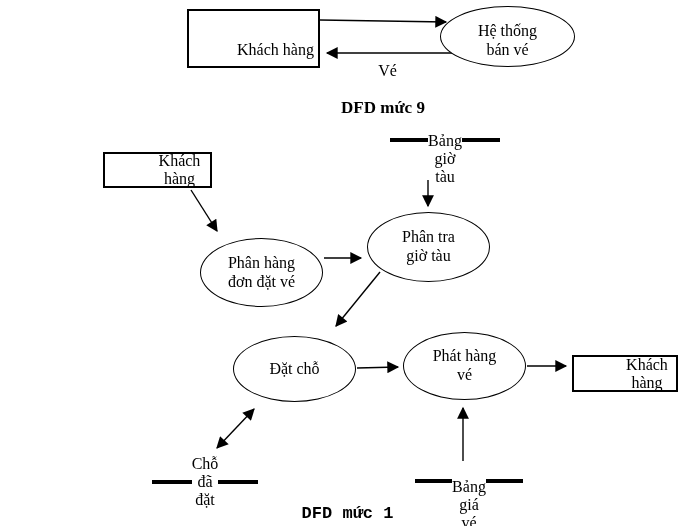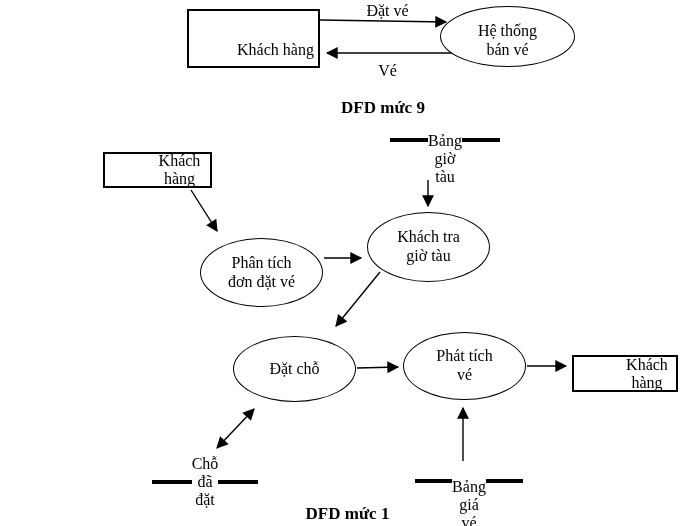--- a/index.html
+++ b/index.html
@@ -96,66 +96,65 @@
 
   <div class="abs rect low" style="left:187px; top:9px; width:133px; height:59px;">
     <span>Khách hàng</span>
   </div>
 
   <div class="abs ellipse low" style="left:440px; top:6px; width:135px; height:61px;">
     <span>Hệ thống</span>
     <span>bán vé</span>
   </div>
 
-  <div class="abs flow-label" style="left:340px; top:2px; width:95px;">Đặt vé</div>
 
   <div class="abs flow-label" style="left:355px; top:62px; width:65px;">Vé</div>
 
   <div class="abs caption" style="left:300px; top:98px; width:166px;">DFD mức 9</div>
 
   <div class="abs rect" style="left:103px; top:152px; width:109px; height:36px;">
     <span>Khách hàng</span>
   </div>
 
   <div class="abs store" style="left:390px; top:138px; width:110px; height:41px;">
     <div class="bar"></div>
     <div class="store-label">Bảng giờ tàu</div>
     <div class="bar"></div>
   </div>
 
   <div class="abs ellipse" style="left:200px; top:238px; width:123px; height:69px;">
-    <span>Phân tích</span>
+    <span>Phân hàng</span>
     <span>đơn đặt vé</span>
   </div>
 
   <div class="abs ellipse" style="left:367px; top:212px; width:123px; height:70px;">
-    <span>Khách tra</span>
+    <span>Phân tra</span>
     <span>giờ tàu</span>
   </div>
 
   <div class="abs ellipse" style="left:233px; top:336px; width:123px; height:66px;">
     <span>Đặt chỗ</span>
   </div>
 
   <div class="abs ellipse" style="left:403px; top:332px; width:123px; height:68px;">
-    <span>Phát tích</span>
+    <span>Phát hàng</span>
     <span>vé</span>
   </div>
 
   <div class="abs rect" style="left:572px; top:355px; width:106px; height:37px;">
     <span>Khách hàng</span>
   </div>
 
   <div class="abs store" style="left:152px; top:462px; width:106px; height:40px;align-items:center;">
     <div class="bar"></div>
     <div class="store-label">Chỗ đã đặt</div>
     <div class="bar"></div>
   </div>
 
   <div class="abs store" style="left:415px; top:462px; width:108px; height:52px;margin-top:17px;">
     <div class="bar"></div>
     <div class="store-label">Bảng giá vé</div>
     <div class="bar"></div>
   </div>
 
-  <div class="abs caption" style="left:270px; top:504px; width:155px;">DFD mức 1</div>
+  <div class="abs caption" style="left:270px; top:504px; width:155px;font-family:Liberation Mono, monospace;">DFD mức 1</div>
 
 </div>
 
 </body></html>

